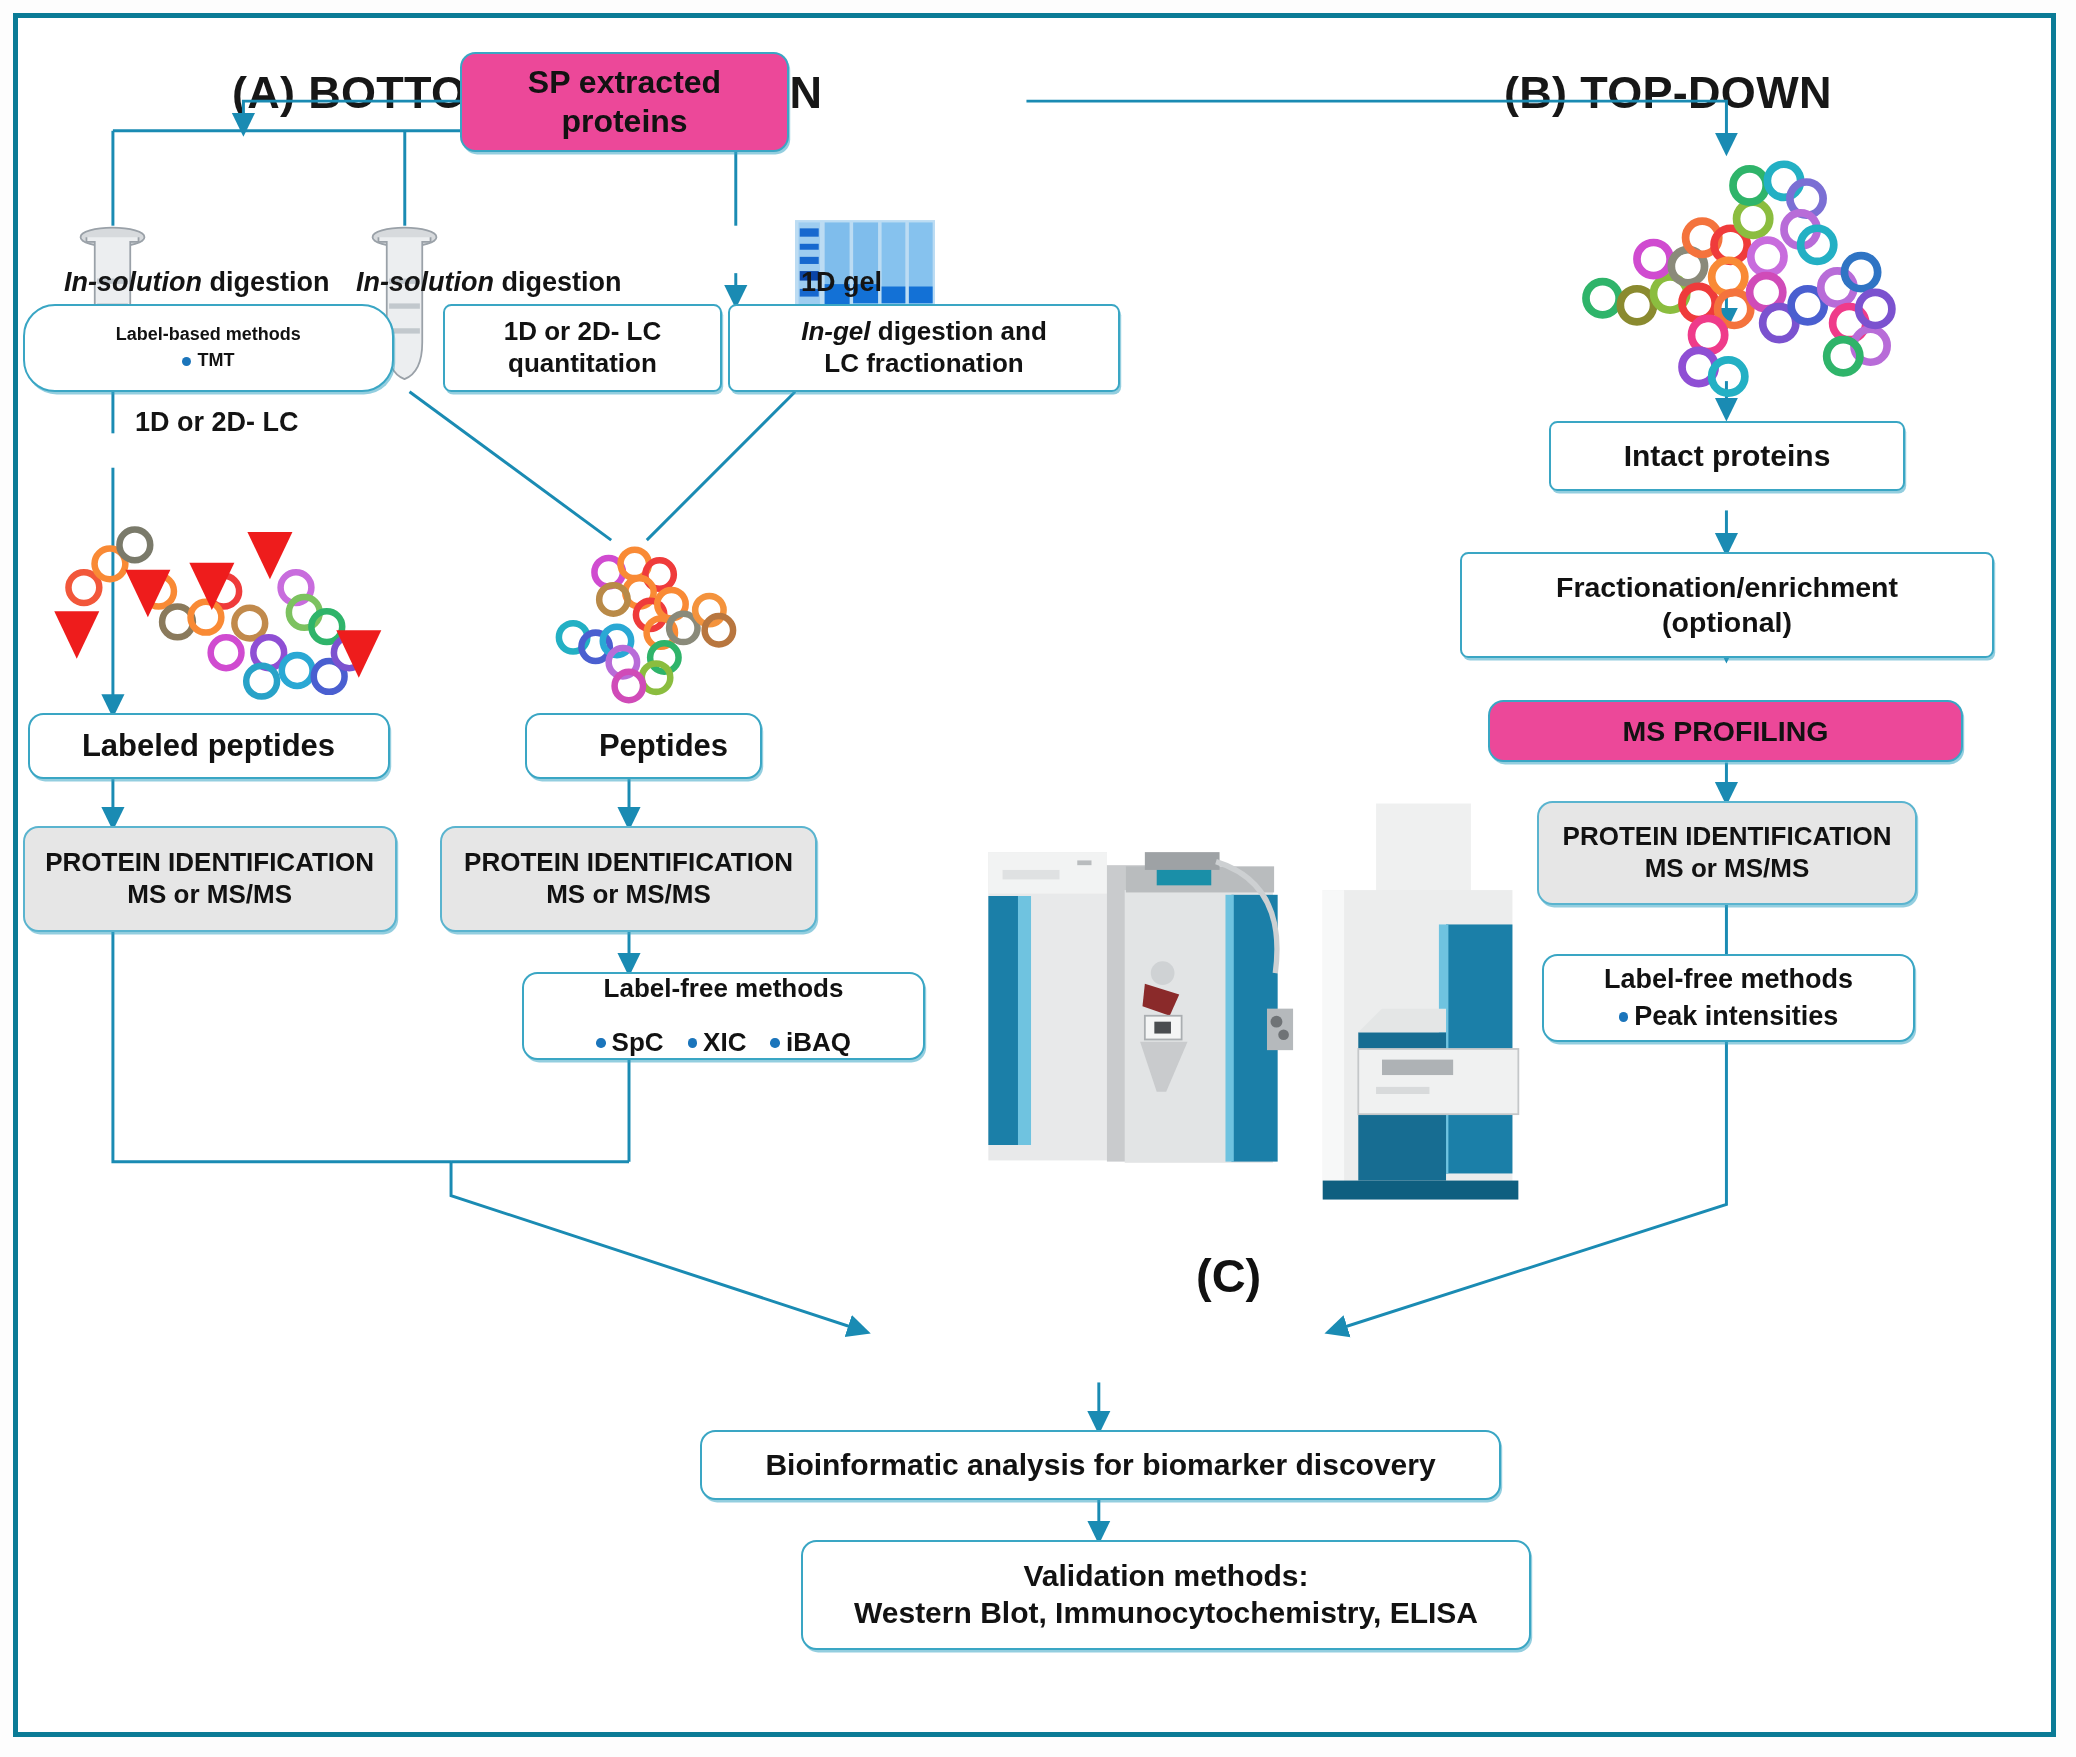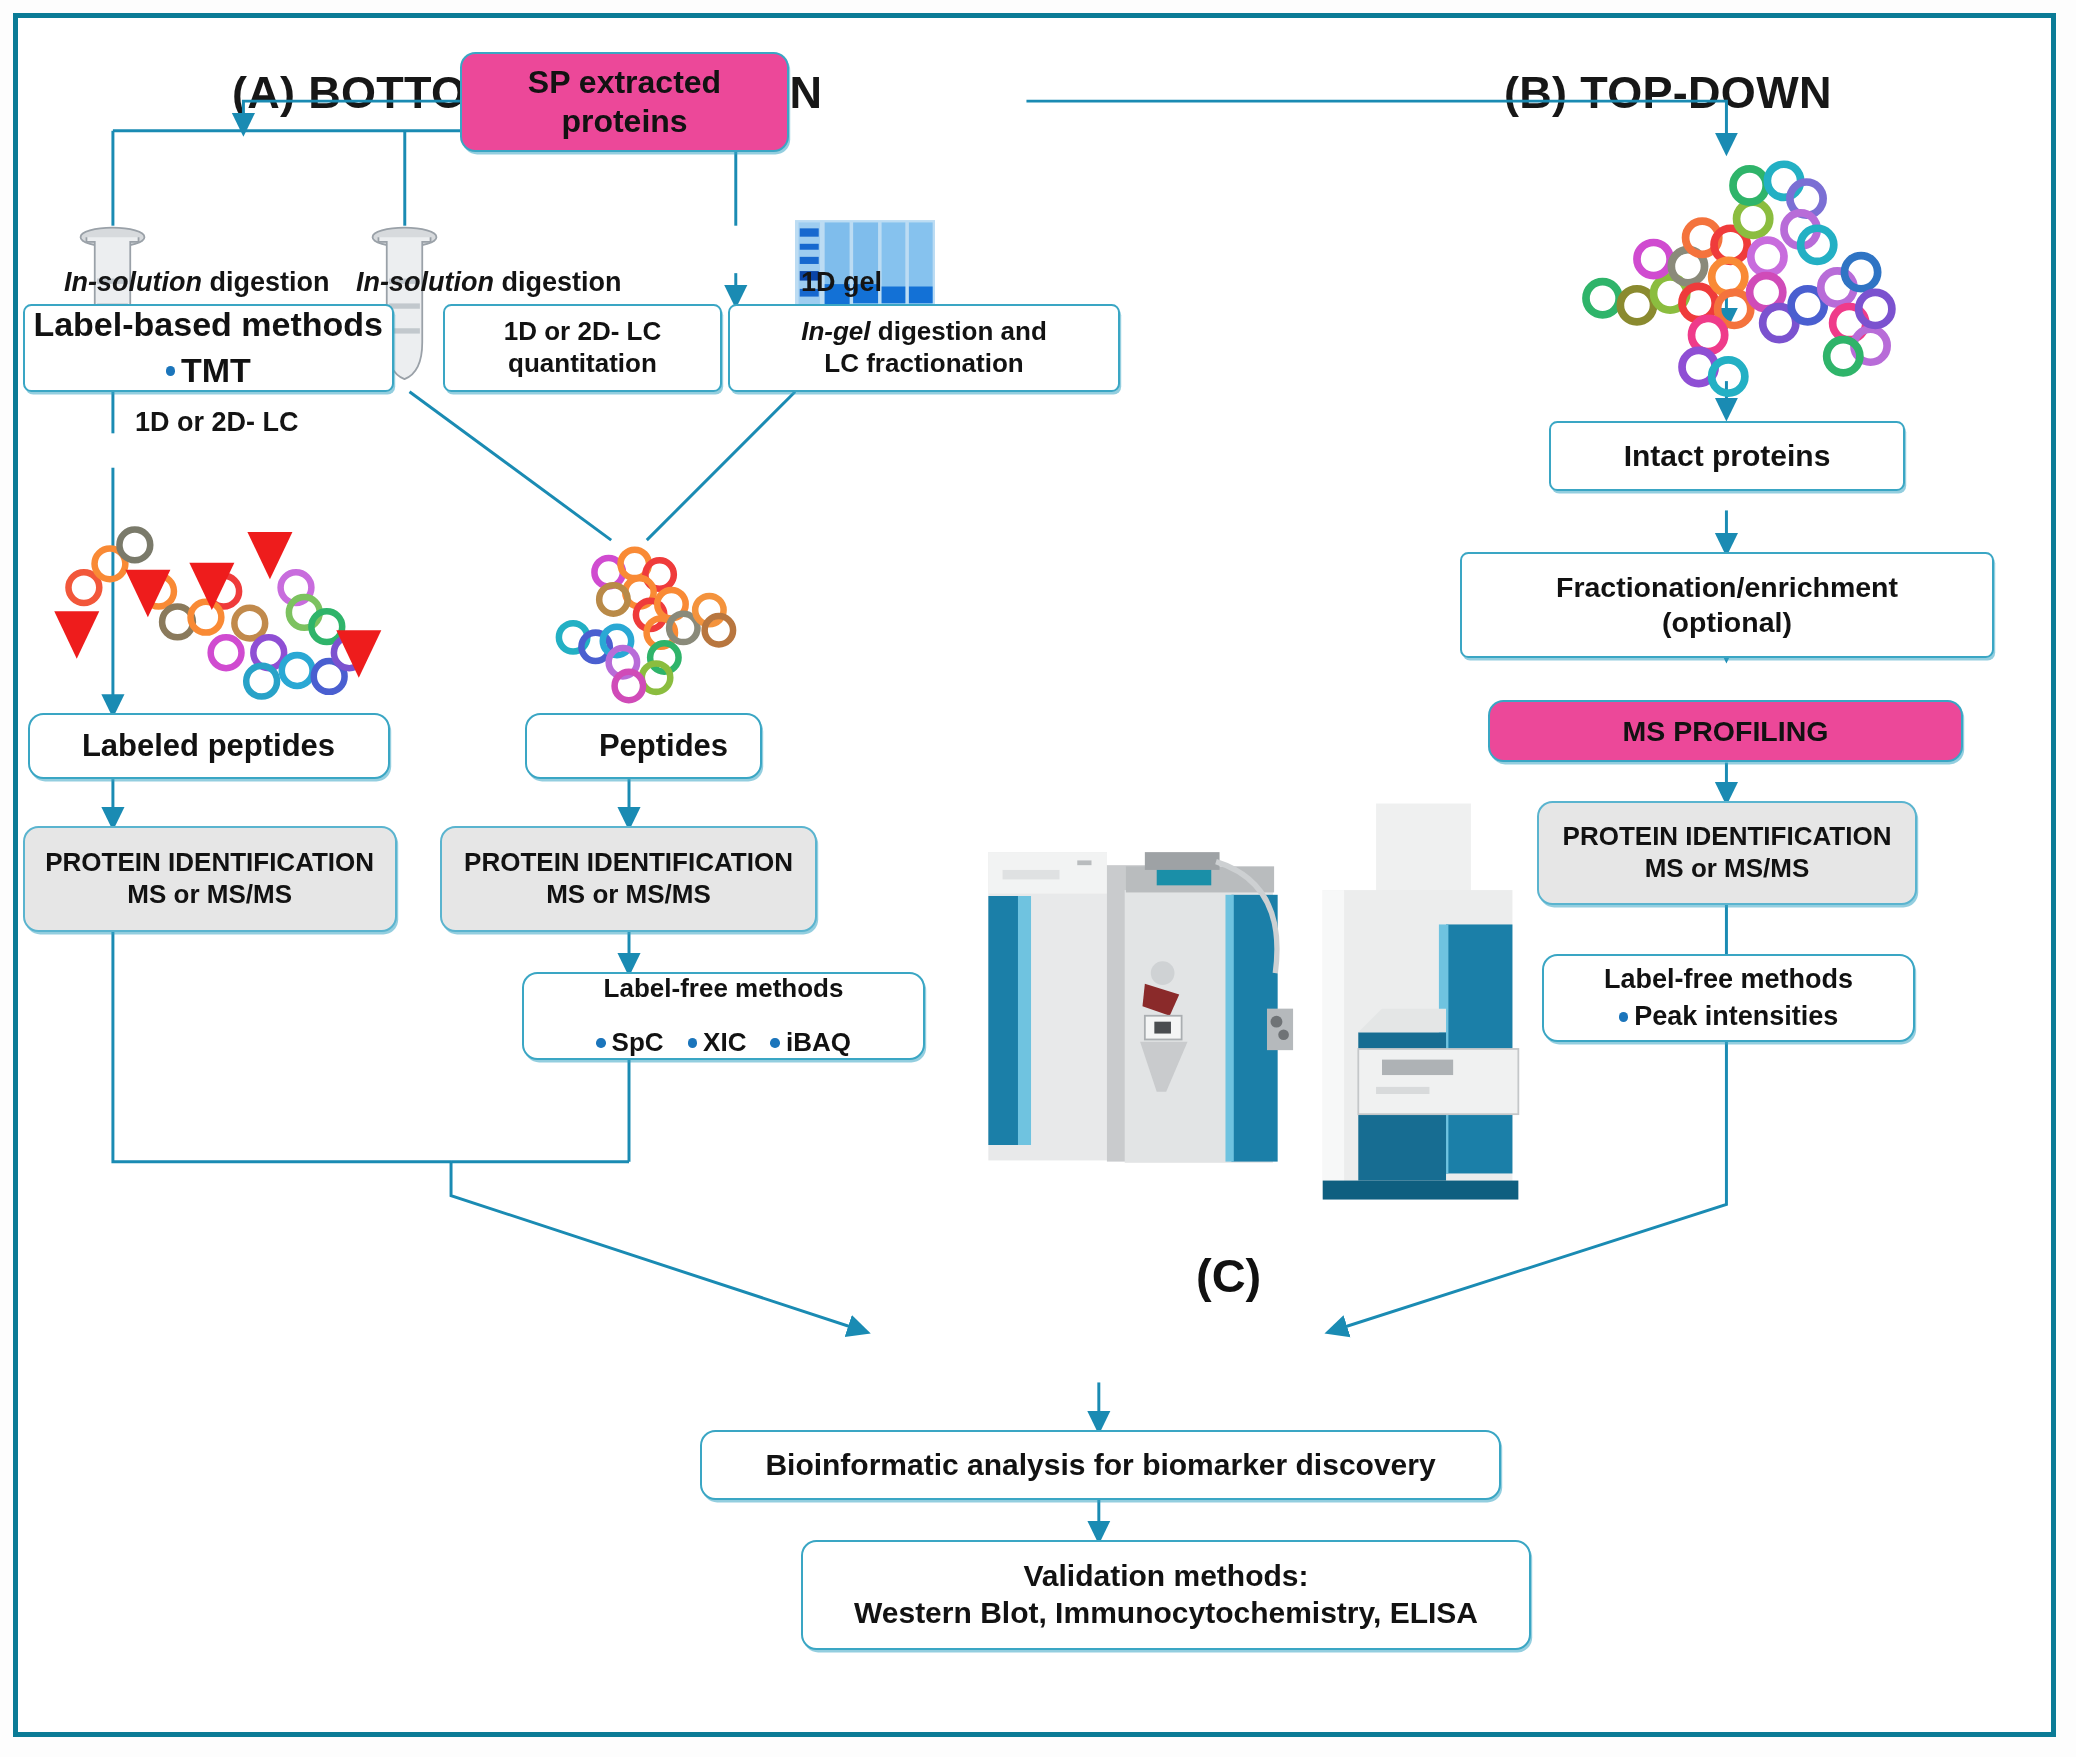--- a/index.html
+++ b/index.html
@@ -168,21 +168,21 @@
     </div>
 
     <div class="lbl" style="left:338px;top:249px;font-size:27px;">
       <span class="it">In-solution</span><span> digestion</span>
     </div>
 
     <div class="lbl" style="left:783px;top:249px;font-size:27px;">1D gel</div>
 
     <div class="lbl" style="left:117px;top:389px;font-size:27px;">1D or 2D- LC</div>
 
-    <div class="box" style="left:4.7px;top:286px;width:371px;height:88px;font-size:34px;font-weight:bold;">
+    <div class="box" style="left:4.7px;top:286px;width:371px;height:88px;font-size:18px;font-weight:bold;border-radius:32px;">
       <span>Label-based methods</span>
       <span class="bullets" style="gap:0;margin-top:4.7px;">
         <span class="bul">
           <span class="dot"></span>
           <span>TMT</span>
         </span>
       </span>
     </div>
 
     <svg style="position:absolute;left:30px;top:457px;" width="368" height="237" viewBox="0 0 620 400">

